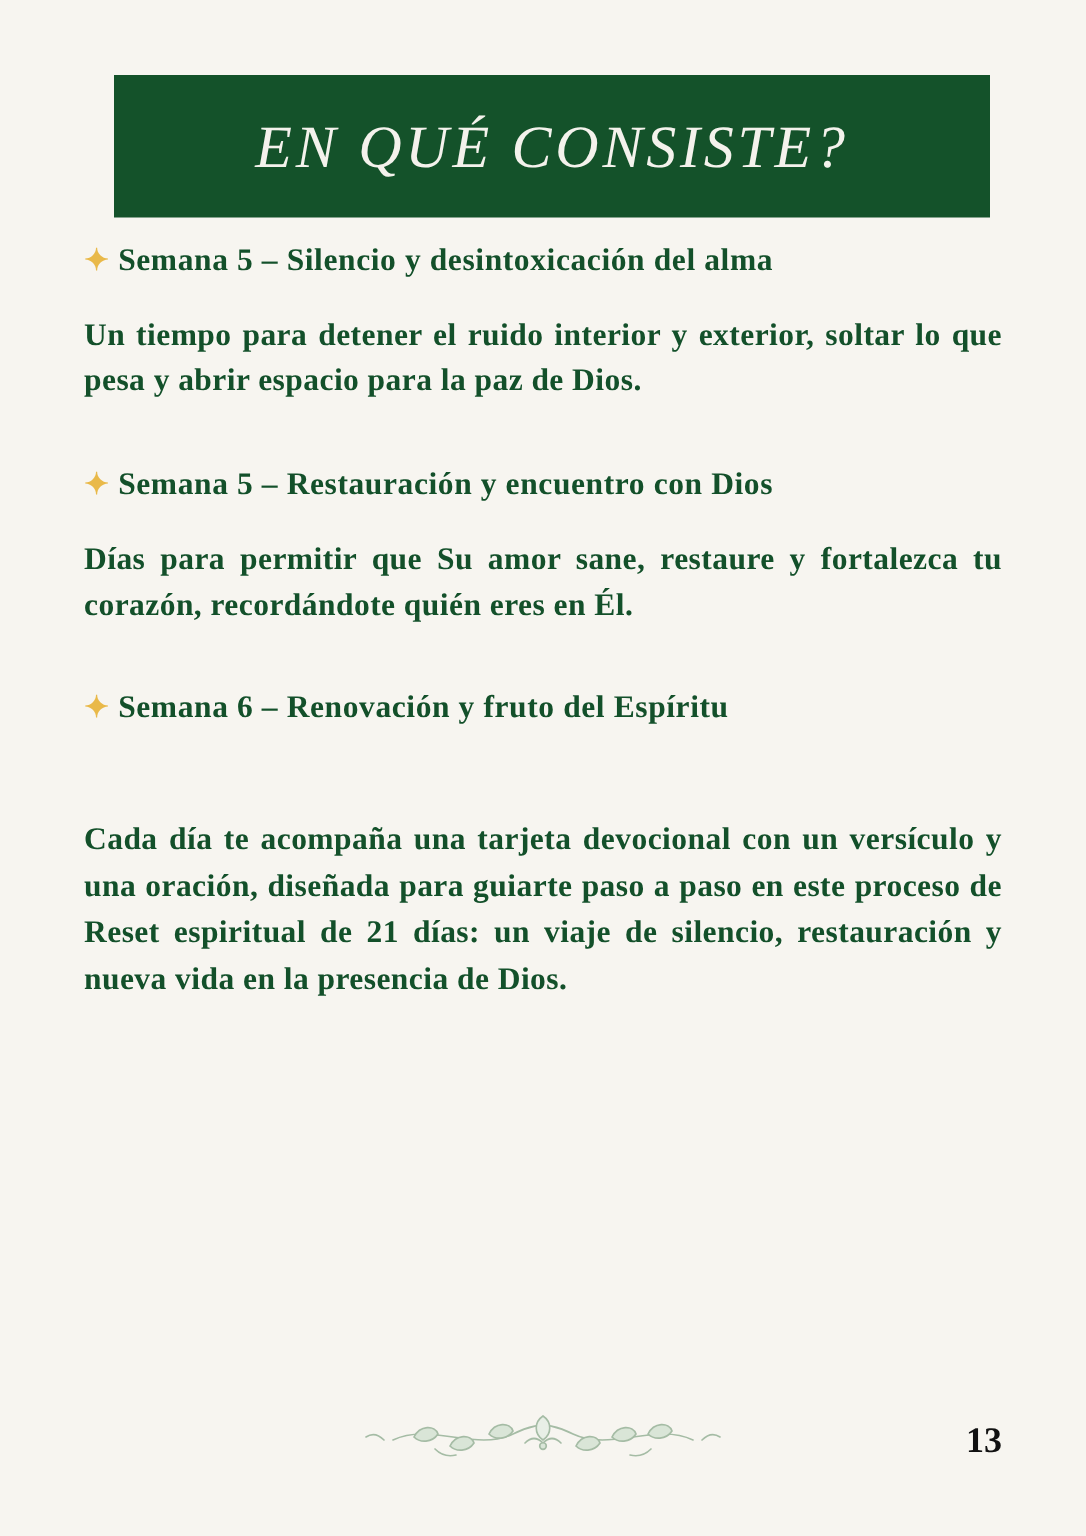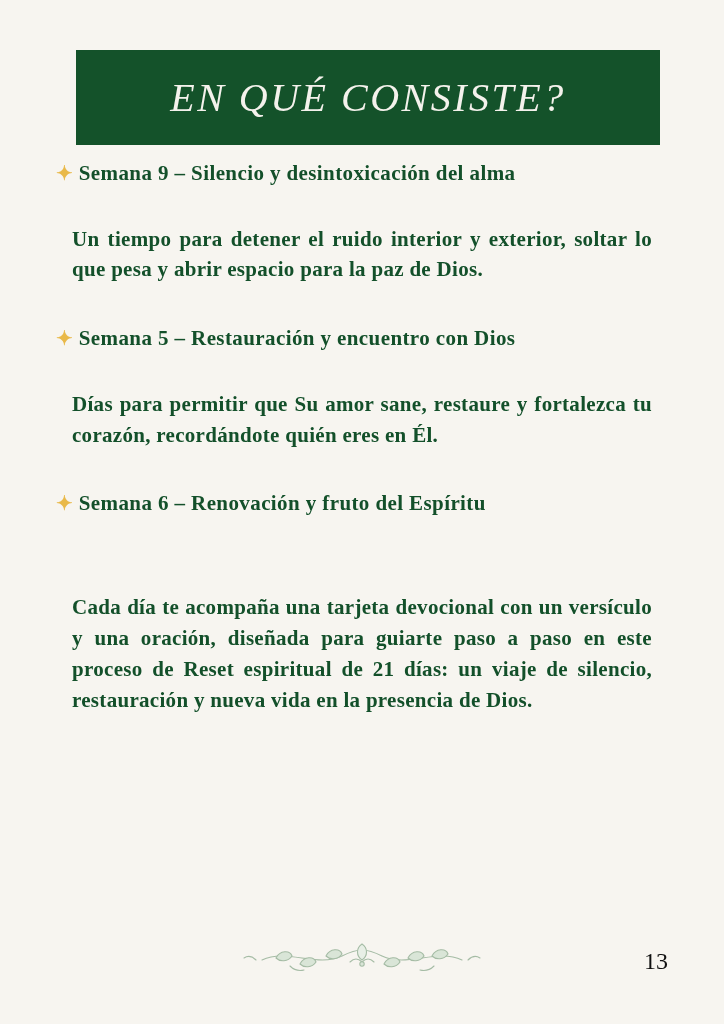--- a/index.html
+++ b/index.html
@@ -78,21 +78,21 @@
 
   .para {
     color: #13502a;
     font-family: "Liberation Serif", serif;
     font-size: 21px;
     font-weight: 700;
     line-height: 1.47;
     text-align: justify;
     text-justify: inter-word;
     letter-spacing: 0.3px;
-    margin: 16px;
+    margin: 0;
   }
   .para.last-block {
     text-align: justify;
   }
 
   .gap-sm { height: 12px; }
   .gap-md { height: 20px; }
 
   
   .footer {
@@ -111,37 +111,37 @@
     height: 46px;
     opacity: 0.75;
   }
   .page-number {
     position: absolute;
     right: 56px;
     top: 14px;
     color: #111111;
     font-family: "Liberation Serif", serif;
     font-size: 24px;
-    font-weight: 400;
+    font-weight: 700;
   }
 </style>
 </head>
 <body>
 
 <div class="page">
 
   <div class="title-banner">
     <div class="title-text">EN QUÉ CONSISTE?</div>
   </div>
 
   <div class="content">
 
     <div class="block">
       <p class="heading-line">
-        <span class="spark">✦</span><span>Semana 9 – Silencio y desintoxicación del alma</span>
+        <span class="spark">✦</span><span>Semana 5 – Silencio y desintoxicación del alma</span>
       </p>
       <div class="gap-sm"></div>
       <p class="para">Un tiempo para detener el ruido interior y exterior, soltar lo que pesa y abrir espacio para la paz de Dios.</p>
     </div>
 
     <div class="gap-md"></div>
 
     <div class="block">
       <p class="heading-line">
         <span class="spark">✦</span><span>Semana 5 – Restauración y encuentro con Dios</span>

